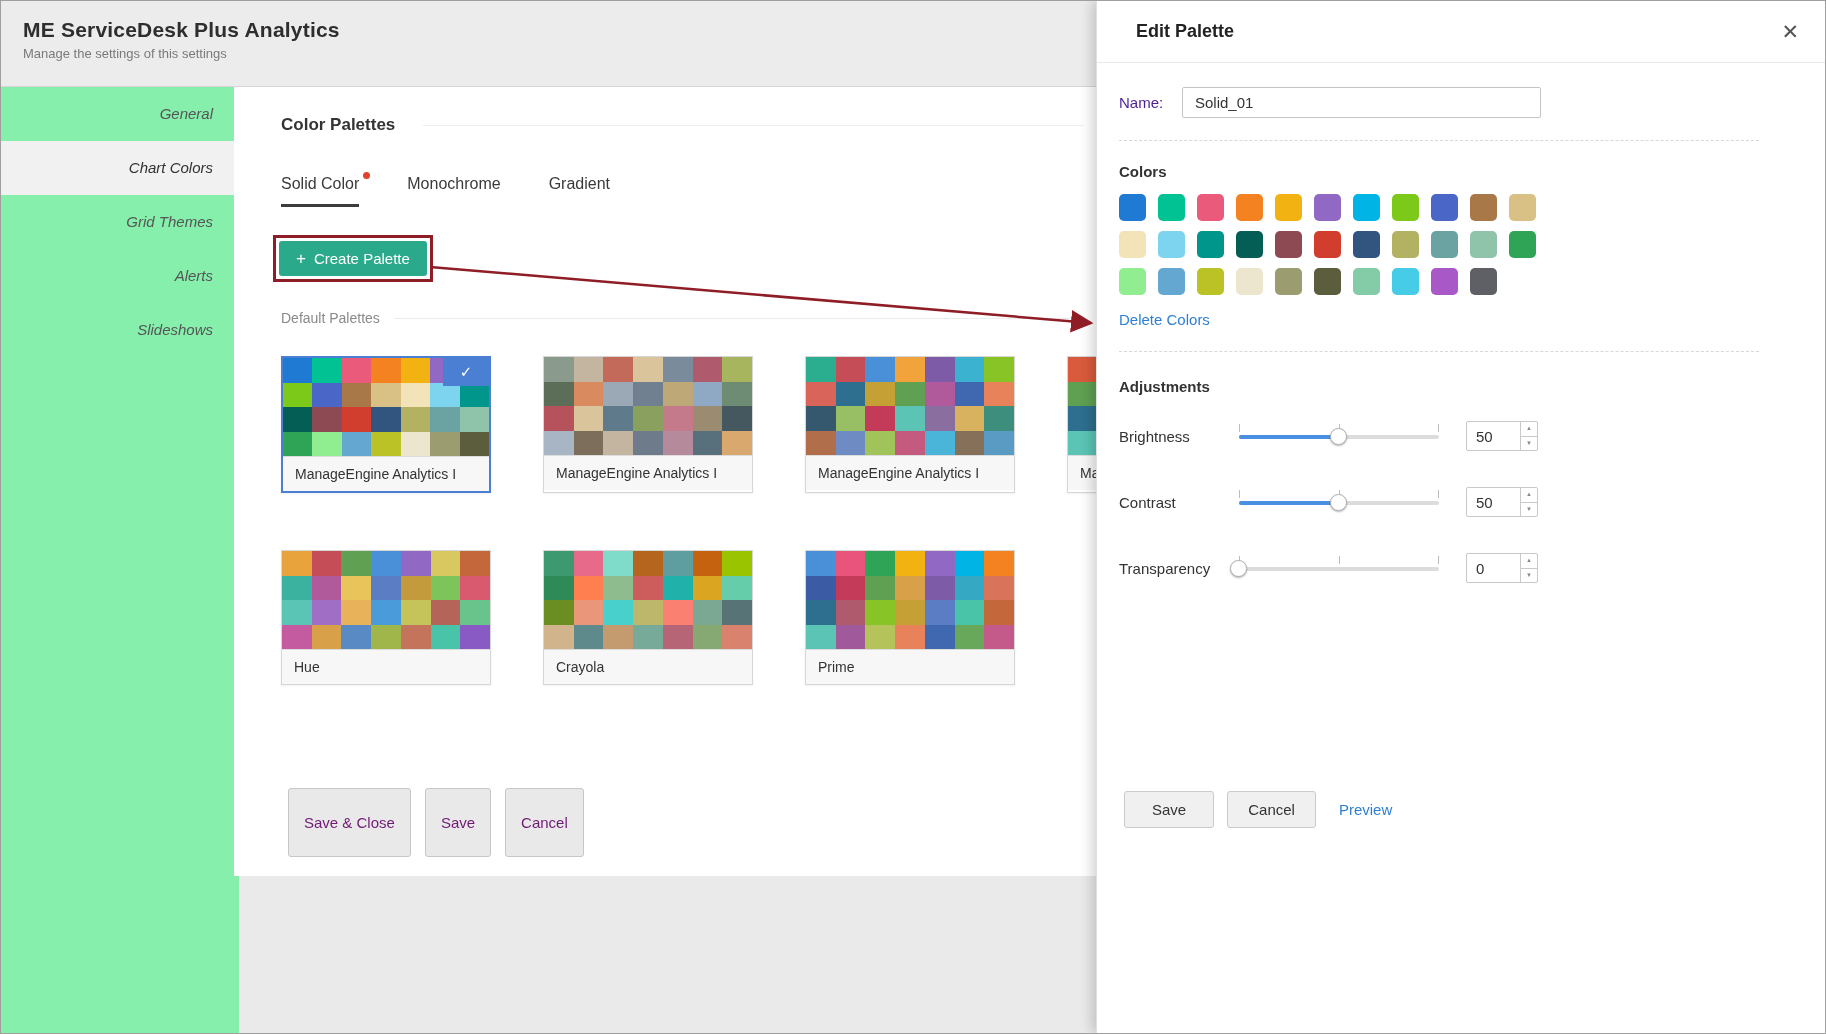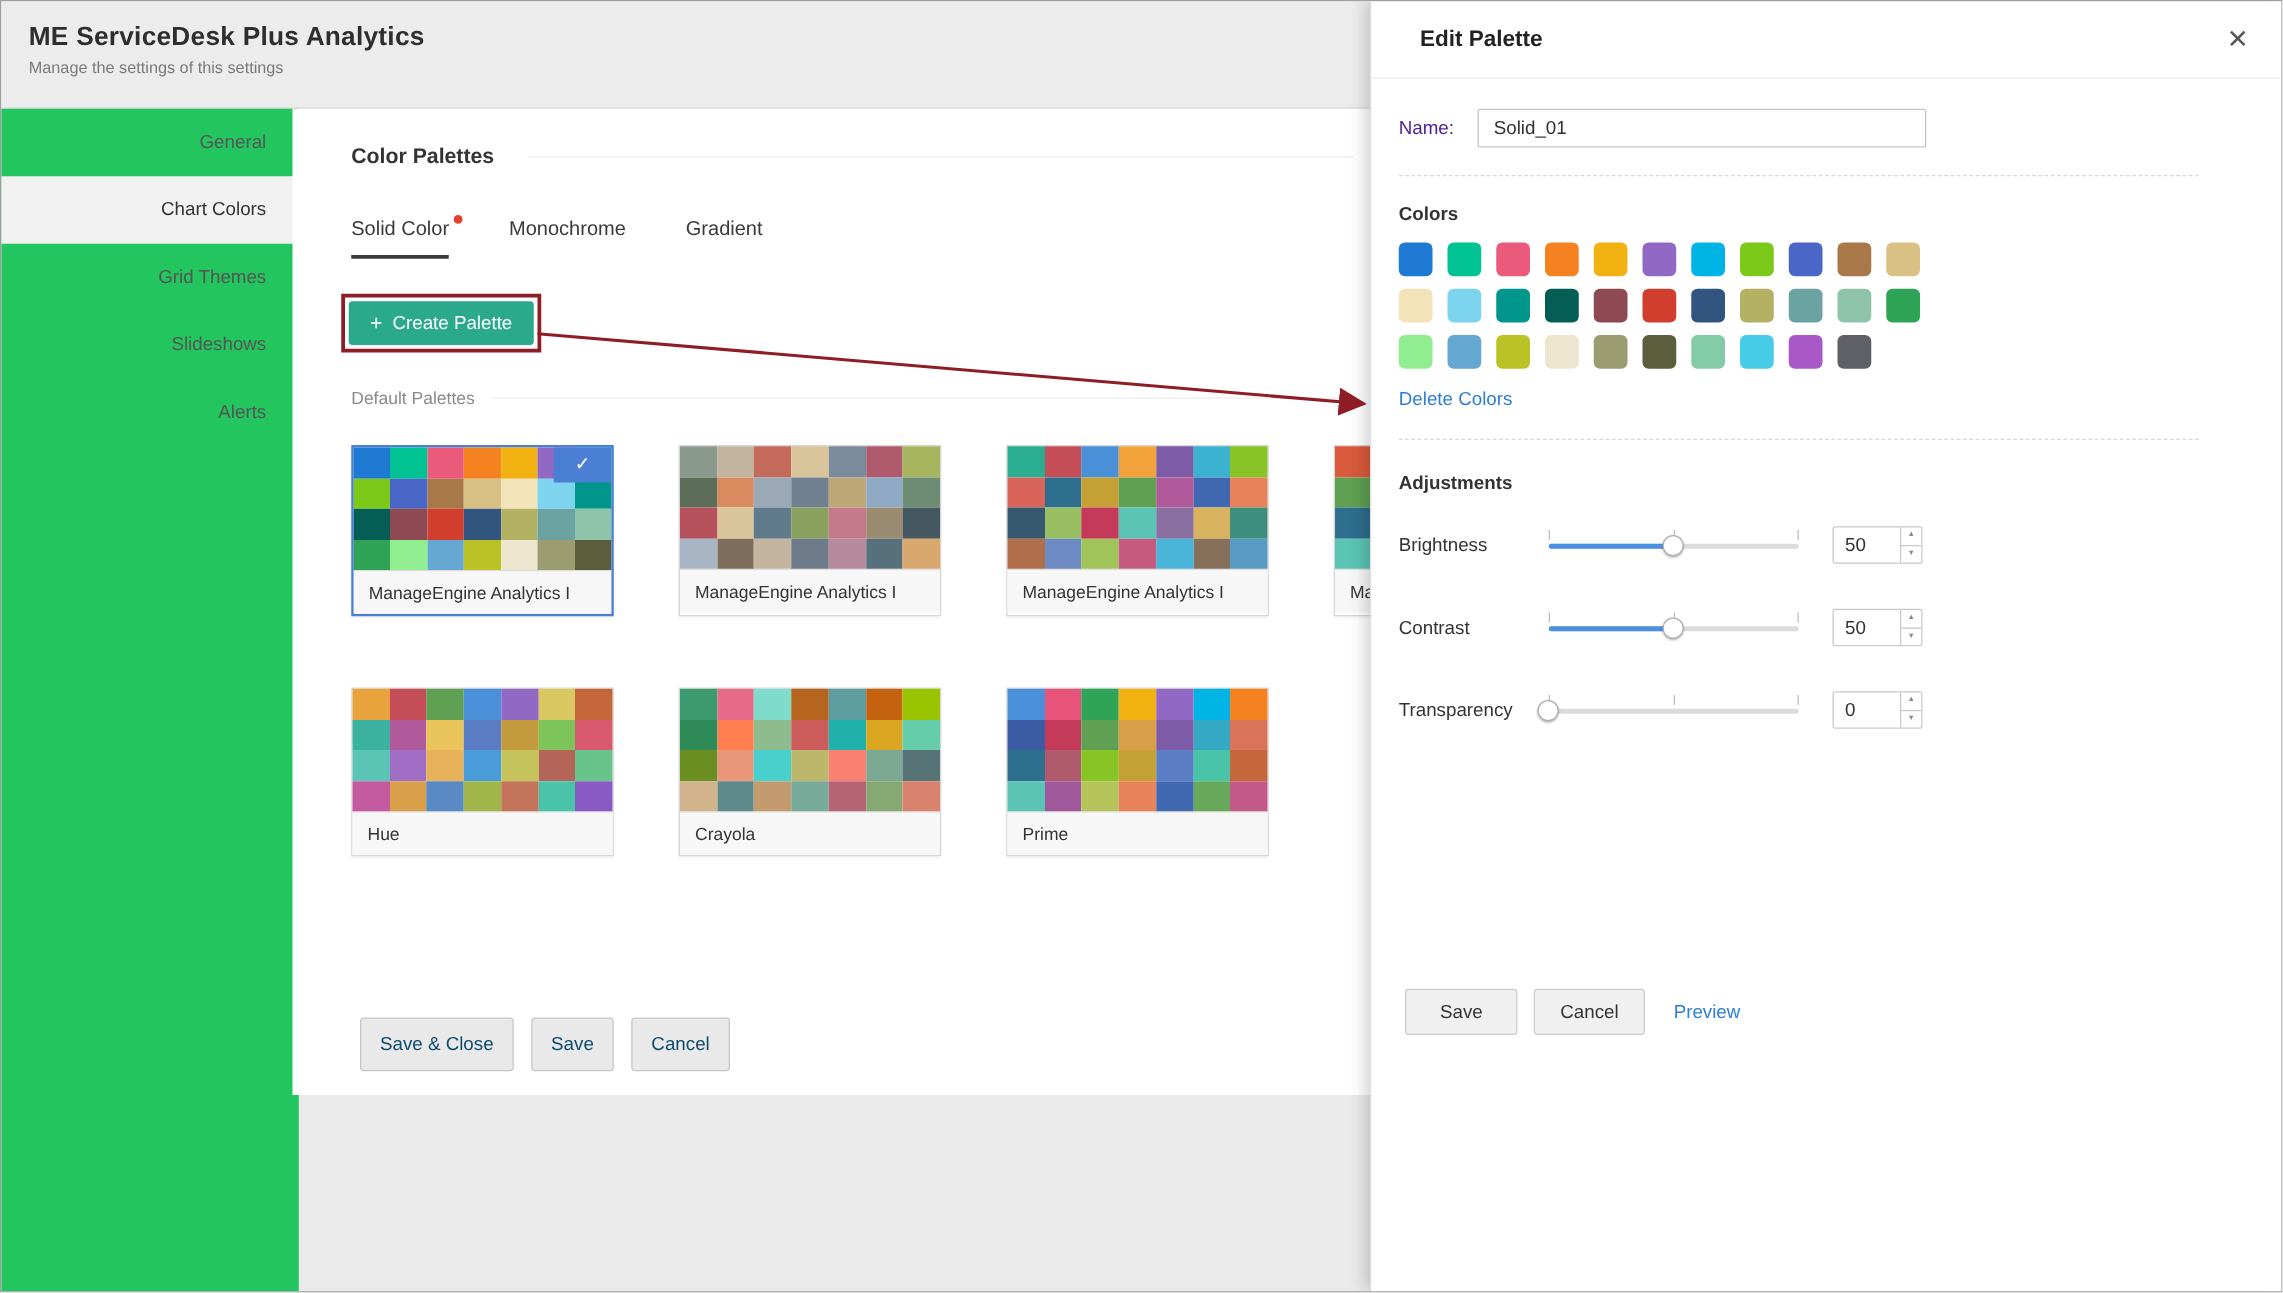--- a/index.html
+++ b/index.html
@@ -9,21 +9,21 @@
   .app { position:relative; width:1826px; height:1034px; border:1px solid #9f9f9f;
          background:#EAEAEA; overflow:hidden; }
 
   
   .app-header { position:absolute; top:0; left:0; width:100%; height:86px;
                 background:#ECECEC; border-bottom:1px solid #D6D6D6; padding:17px 0 0 22px; }
   .app-header h1 { margin:0; font-size:21px; font-weight:700; color:#2E2E2E; letter-spacing:.2px; }
   .app-header p { margin:4px 0 0 0; font-size:13px; color:#7A7A7A; }
 
   
-  .sidebar { position:absolute; top:86px; left:0; width:238px; bottom:0; background:#22c55e; }
+  .sidebar { position:absolute; top:86px; left:0; width:238px; bottom:0; background:#86efac;font-style:italic; }
   .side-item { height:54px; line-height:54px; text-align:right; padding-right:26px;
                font-size:15px; color:#555; cursor:pointer; }
   .side-item.active { background:#F1F1F1; color:#333; }
 
   
   .content { position:absolute; left:233px; top:86px; width:869px; height:789px;
              background:#fff; padding:28px 20px 0 47px; }
   .content-head { display:flex; align-items:center; }
   .content-head h2 { margin:0; font-size:17px; font-weight:700; color:#333; }
   .head-rule { flex:1; height:1px; background:#ECECEC; margin-left:28px; }
@@ -53,21 +53,21 @@
   .card-swatches { display:grid; grid-template-columns:repeat(7,1fr); grid-auto-rows:1fr; height:98px; }
   .card-swatches span { display:block; }
   .card-label { height:35px; line-height:34px; padding:0 12px; background:#F7F7F7;
                 border-top:1px solid #DDDDDD; font-size:14px; color:#333;
                 white-space:nowrap; overflow:hidden; }
   .check-badge { position:absolute; top:0; right:0; width:46px; height:28px; background:#4A7FD4;
                  color:#fff; text-align:center; line-height:28px; font-size:15px; }
 
   .footer-actions { position:absolute; bottom:19px; left:54px; display:flex; gap:14px; }
   .footer-actions button { background:#E9E9E9; border:1px solid #C6C6C6; border-radius:3px;
-                           font-size:15px; color:#0c4a6e; padding:12px 15px; cursor:pointer;
+                           font-size:15px; color:#701a75; padding:25px 15px; cursor:pointer;
                            font-family:inherit; }
 
   
   .panel { position:absolute; top:0; left:1095px; width:731px; height:100%; background:#fff;
            z-index:10; box-shadow:-4px 0 12px rgba(0,0,0,.18); border-left:1px solid #E0E0E0; }
   .panel-header { height:62px; display:flex; align-items:center; justify-content:space-between;
                   padding:0 28px 0 22px; border-bottom:1px solid #EAEAEA; }
   .panel-header h2 { margin:17px; font-size:18px; font-weight:700; color:#222; }
   .close { font-size:21px; color:#555; cursor:pointer; line-height:1; }
 
@@ -122,22 +122,22 @@
 
   <header class="app-header">
     <h1>ME ServiceDesk Plus Analytics</h1>
     <p>Manage the settings of this settings</p>
   </header>
 
   <nav class="sidebar" id="sidebar">
       <div class="side-item">General</div>
       <div class="side-item active">Chart Colors</div>
       <div class="side-item">Grid Themes</div>
+      <div class="side-item">Alerts</div>
       <div class="side-item">Slideshows</div>
-      <div class="side-item">Alerts</div>
     </nav>
 
   <main class="content">
     <div class="content-head">
       <h2>Color Palettes</h2>
       <div class="head-rule"></div>
     </div>
 
     <div class="tabs" id="tabs">
         <div class="tab active"><span>Solid Color</span><i class="tab-dot"></i></div>

